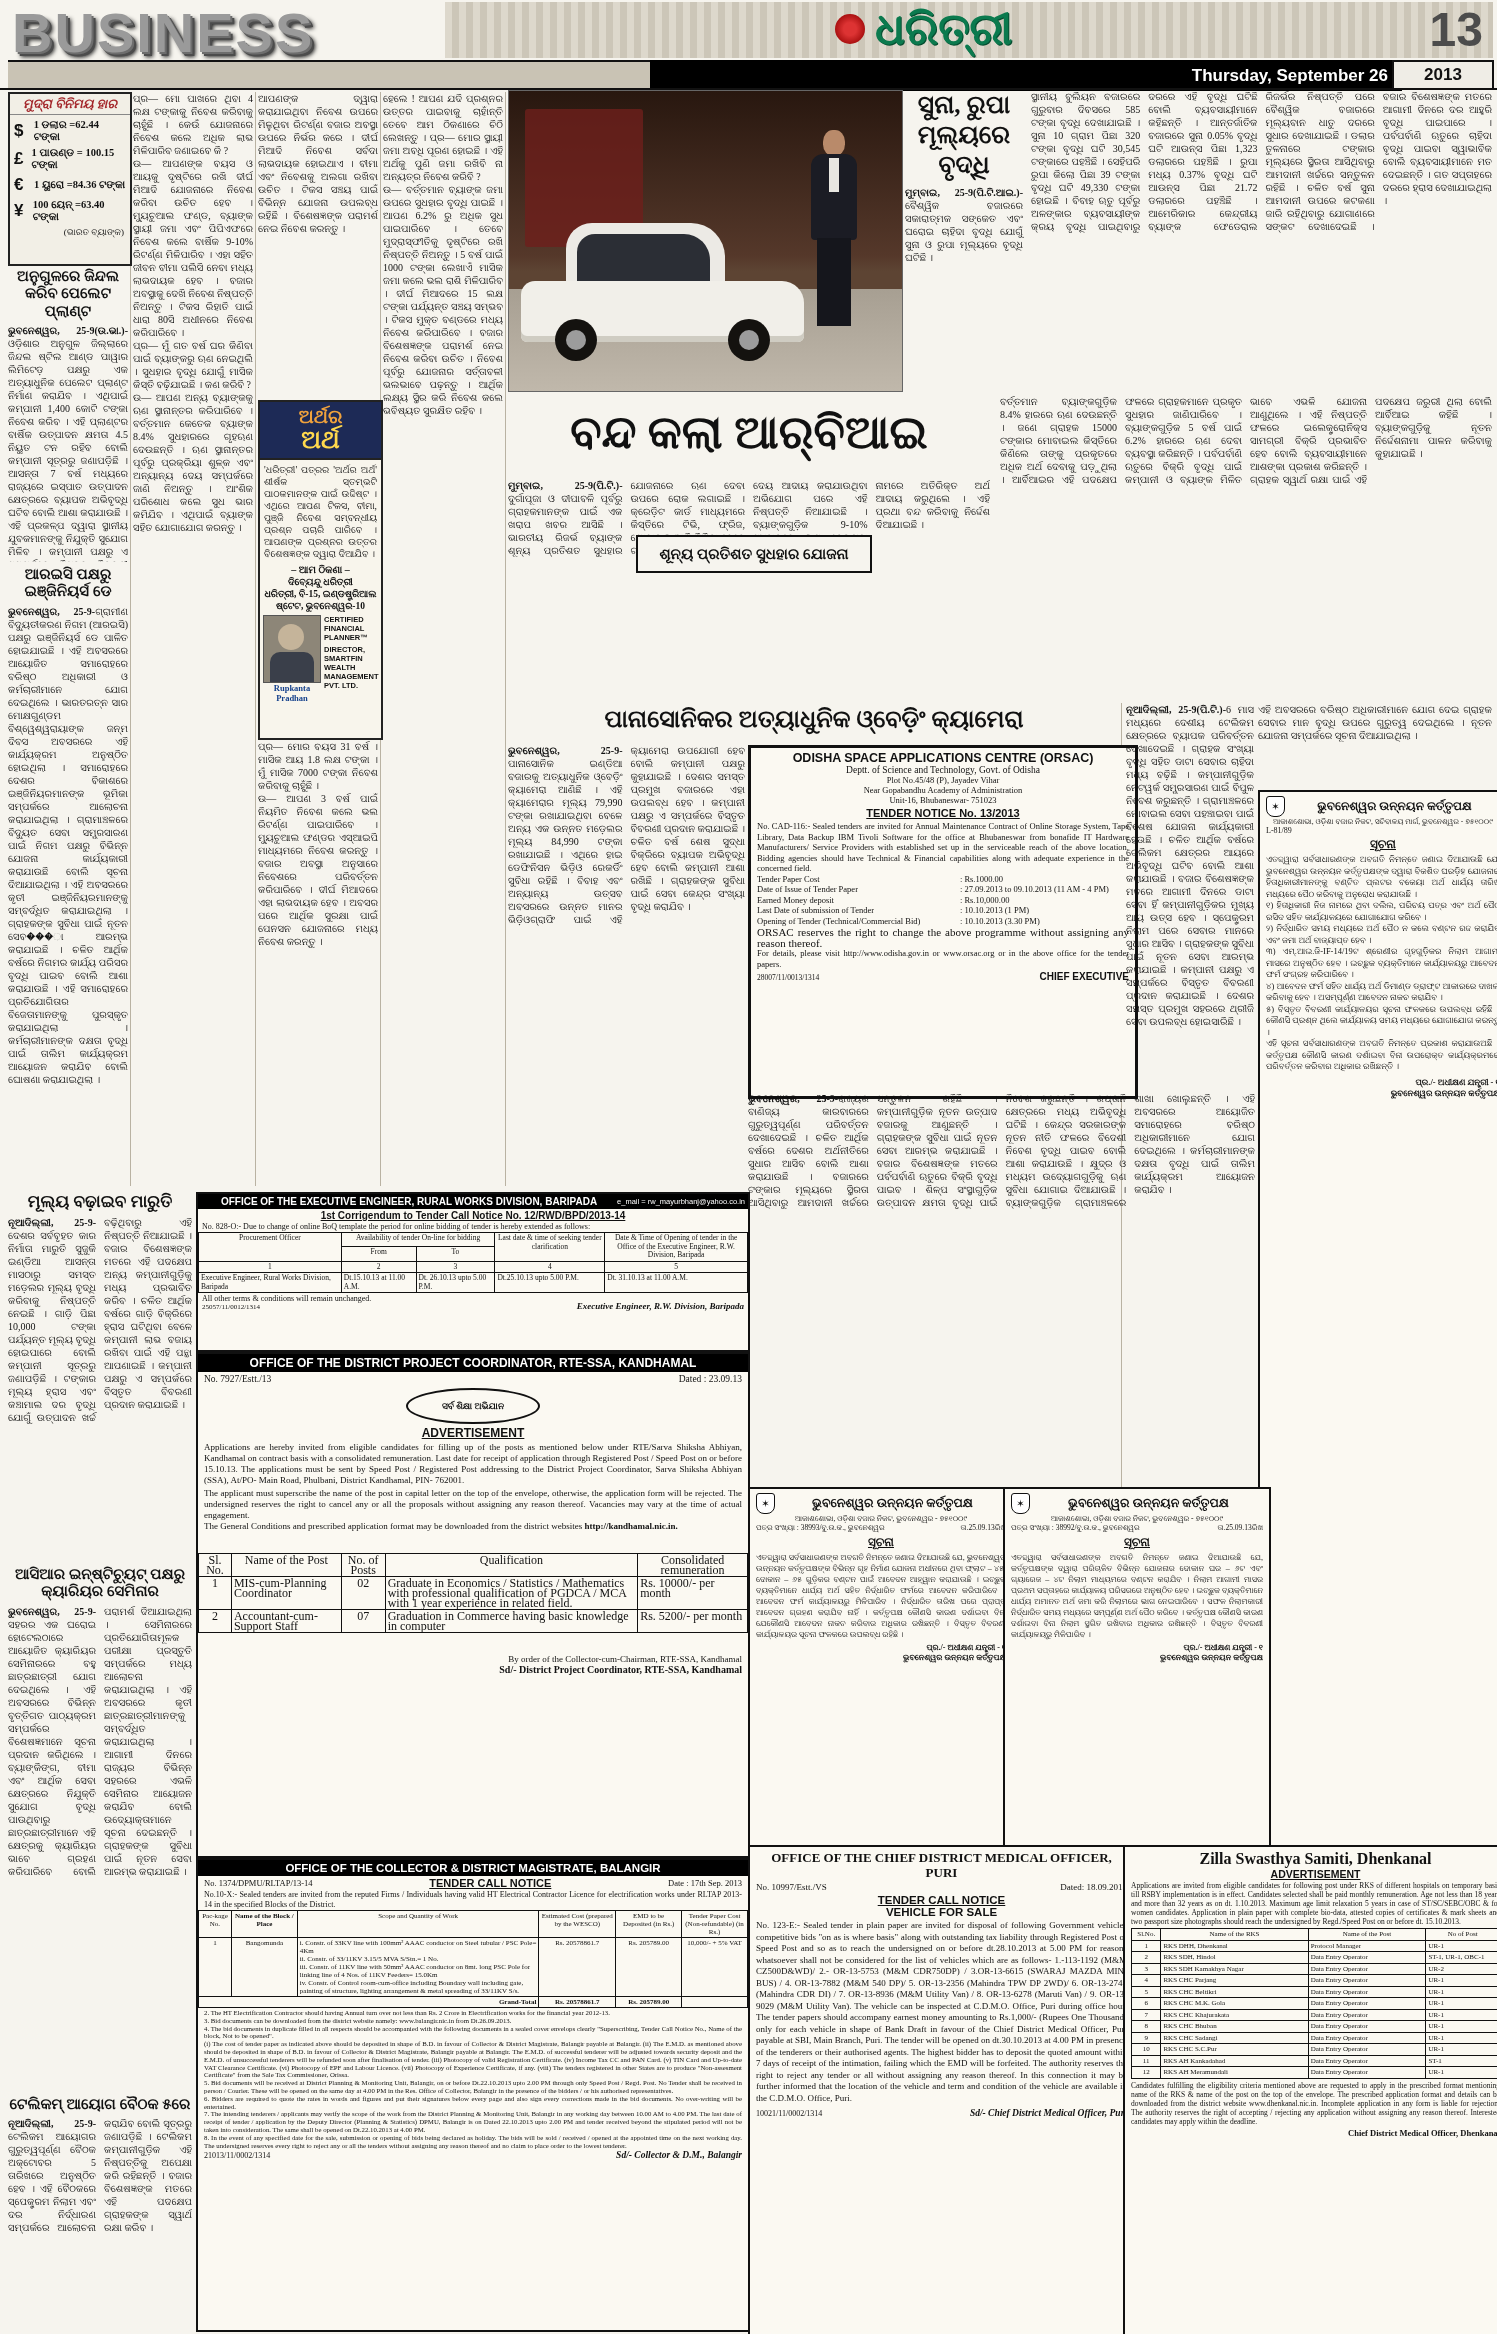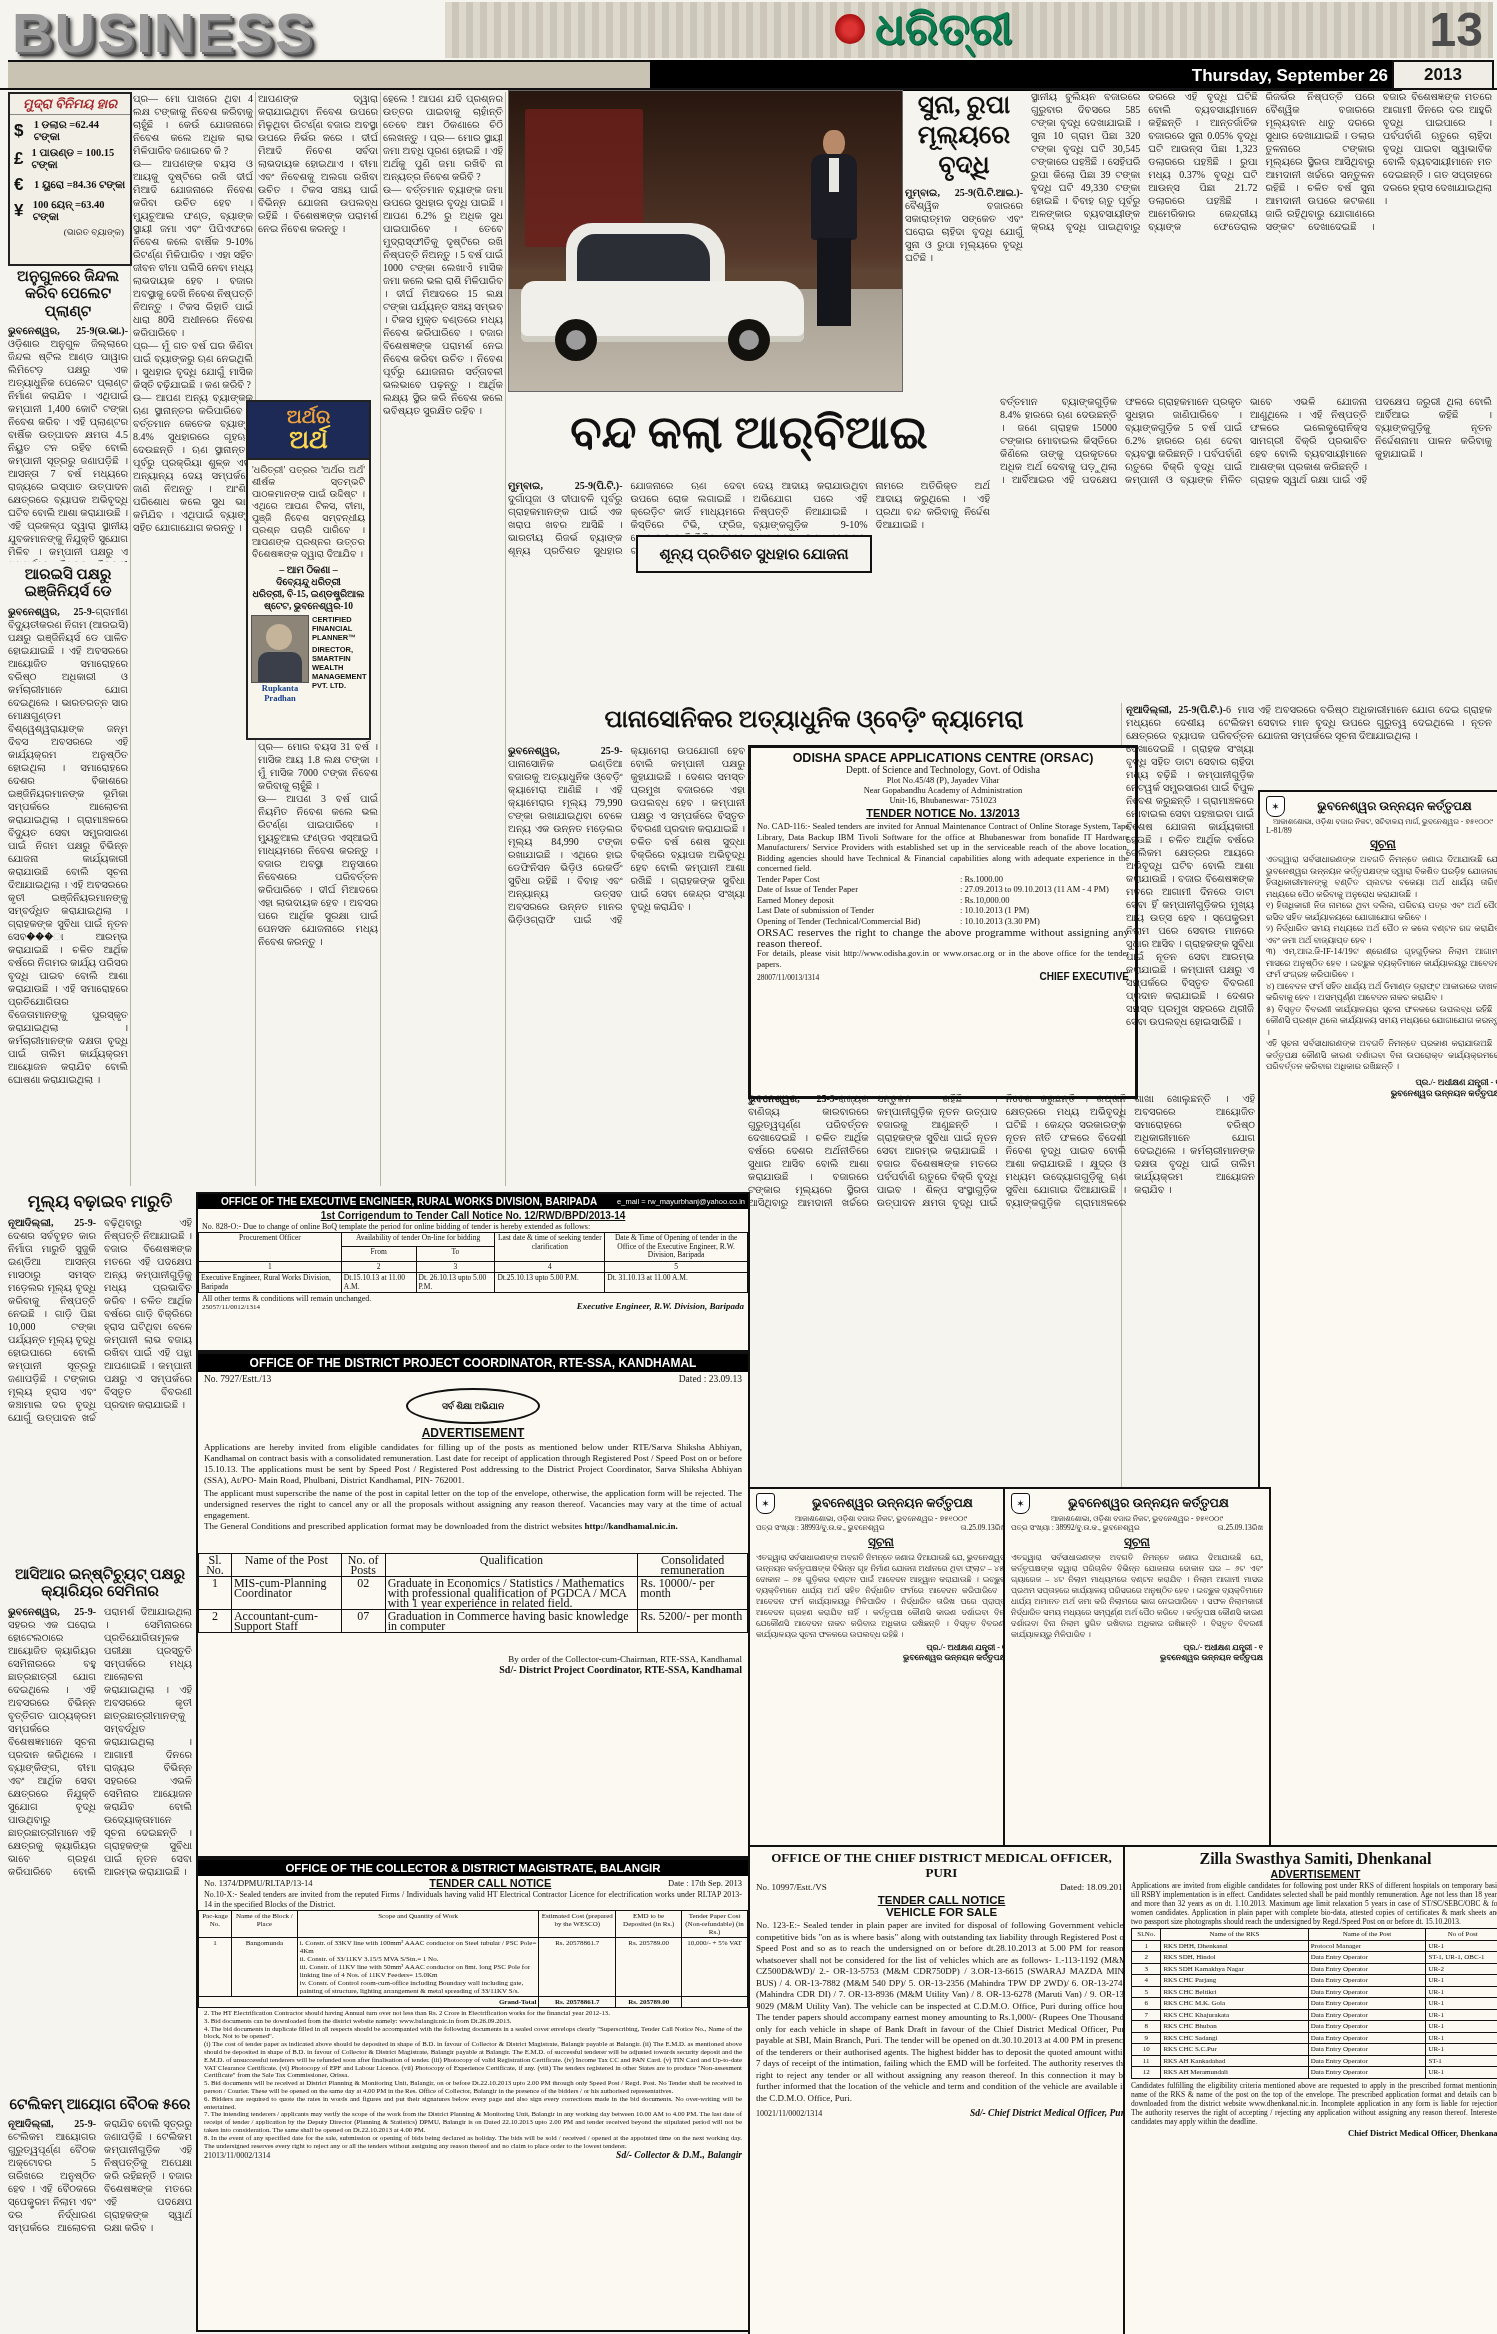--- a/index.html
+++ b/index.html
@@ -155,21 +155,21 @@
   <div class="abs ov body jus pre" style="left:133px;top:92px;width:120px;height:1094px;">ପ୍ର— ମୋ ପାଖରେ ଥିବା 4 ଲକ୍ଷ ଟଙ୍କାକୁ ନିବେଶ କରିବାକୁ ଚାହୁଁଛି । କେଉଁ ଯୋଜନାରେ ନିବେଶ କଲେ ଅଧିକ ଲାଭ ମିଳିପାରିବ ଜଣାଇବେ କି ?
 ଉ— ଆପଣଙ୍କ ବୟସ ଓ ଆୟକୁ ଦୃଷ୍ଟିରେ ରଖି ଦୀର୍ଘ ମିଆଦି ଯୋଜନାରେ ନିବେଶ କରିବା ଉଚିତ ହେବ । ମ୍ୟୁଚୁଆଲ ଫଣ୍ଡ, ବ୍ୟାଙ୍କ ସ୍ଥାୟୀ ଜମା ଏବଂ ପିପିଏଫରେ ନିବେଶ କଲେ ବାର୍ଷିକ 9-10% ରିଟର୍ଣ୍ଣ ମିଳିପାରିବ । ଏହା ସହିତ ଜୀବନ ବୀମା ପଲିସି ନେବା ମଧ୍ୟ ଲାଭଦାୟକ ହେବ । ବଜାର ଅବସ୍ଥାକୁ ଦେଖି ନିବେଶ ନିଷ୍ପତ୍ତି ନିଅନ୍ତୁ । ଟିକସ ରିହାତି ପାଇଁ ଧାରା 80ସି ଅଧୀନରେ ନିବେଶ କରିପାରିବେ ।
 ପ୍ର— ମୁଁ ଗତ ବର୍ଷ ଘର କିଣିବା ପାଇଁ ବ୍ୟାଙ୍କରୁ ଋଣ ନେଇଥିଲି । ସୁଧହାର ବୃଦ୍ଧି ଯୋଗୁଁ ମାସିକ କିସ୍ତି ବଢ଼ିଯାଇଛି । କଣ କରିବି ?
 ଉ— ଆପଣ ଅନ୍ୟ ବ୍ୟାଙ୍କକୁ ଋଣ ସ୍ଥାନାନ୍ତର କରିପାରିବେ । ବର୍ତ୍ତମାନ କେତେକ ବ୍ୟାଙ୍କ 8.4% ସୁଧହାରରେ ଗୃହଋଣ ଦେଉଛନ୍ତି । ଋଣ ସ୍ଥାନାନ୍ତର ପୂର୍ବରୁ ପ୍ରକ୍ରିୟା ଶୁଳ୍କ ଏବଂ ଅନ୍ୟାନ୍ୟ ଦେୟ ସମ୍ପର୍କରେ ଜାଣି ନିଅନ୍ତୁ । ଆଂଶିକ ପରିଶୋଧ କଲେ ସୁଧ ଭାର କମିଯିବ । ଏଥିପାଇଁ ବ୍ୟାଙ୍କ ସହିତ ଯୋଗାଯୋଗ କରନ୍ତୁ ।</div>
   <div class="abs ov body jus" style="left:258px;top:92px;width:120px;height:304px;">ଆପଣଙ୍କ ଦ୍ୱାରା କରାଯାଇଥିବା ନିବେଶ ଉପରେ ମିଳୁଥିବା ରିଟର୍ଣ୍ଣ ବଜାର ଅବସ୍ଥା ଉପରେ ନିର୍ଭର କରେ । ଦୀର୍ଘ ମିଆଦି ନିବେଶ ସର୍ବଦା ଲାଭଦାୟକ ହୋଇଥାଏ । ବୀମା ଏବଂ ନିବେଶକୁ ଅଲଗା ରଖିବା ଉଚିତ । ଟିକସ ସଞ୍ଚୟ ପାଇଁ ବିଭିନ୍ନ ଯୋଜନା ଉପଲବ୍ଧ ରହିଛି । ବିଶେଷଜ୍ଞଙ୍କ ପରାମର୍ଶ ନେଇ ନିବେଶ କରନ୍ତୁ ।</div>
   <div class="abs ov body jus pre" style="left:258px;top:740px;width:120px;height:446px;">ପ୍ର— ମୋର ବୟସ 31 ବର୍ଷ । ମାସିକ ଆୟ 1.8 ଲକ୍ଷ ଟଙ୍କା । ମୁଁ ମାସିକ 7000 ଟଙ୍କା ନିବେଶ କରିବାକୁ ଚାହୁଁଛି ।
 ଉ— ଆପଣ 3 ବର୍ଷ ପାଇଁ ନିୟମିତ ନିବେଶ କଲେ ଭଲ ରିଟର୍ଣ୍ଣ ପାଇପାରିବେ । ମ୍ୟୁଚୁଆଲ ଫଣ୍ଡର ଏସ୍ଆଇପି ମାଧ୍ୟମରେ ନିବେଶ କରନ୍ତୁ । ବଜାର ଅବସ୍ଥା ଅନୁସାରେ ନିବେଶରେ ପରିବର୍ତ୍ତନ କରିପାରିବେ । ଦୀର୍ଘ ମିଆଦରେ ଏହା ଲାଭଦାୟକ ହେବ । ଅବସର ପରେ ଆର୍ଥିକ ସୁରକ୍ଷା ପାଇଁ ପେନସନ ଯୋଜନାରେ ମଧ୍ୟ ନିବେଶ କରନ୍ତୁ ।</div>
   <div class="abs ov body jus pre" style="left:383px;top:92px;width:120px;height:1094px;">ହେଲେ ! ଆପଣ ଯଦି ପ୍ରଶ୍ନର ଉତ୍ତର ପାଇବାକୁ ଚାହାଁନ୍ତି ତେବେ ଆମ ଠିକଣାରେ ଚିଠି ଲେଖନ୍ତୁ । ପ୍ର— ମୋର ସ୍ଥାୟୀ ଜମା ଅବଧି ପୂରଣ ହୋଇଛି । ଏହି ଅର୍ଥକୁ ପୁଣି ଜମା ରଖିବି ନା ଅନ୍ୟତ୍ର ନିବେଶ କରିବି ?
 ଉ— ବର୍ତ୍ତମାନ ବ୍ୟାଙ୍କ ଜମା ଉପରେ ସୁଧହାର ବୃଦ୍ଧି ପାଇଛି । ଆପଣ 6.2% ରୁ ଅଧିକ ସୁଧ ପାଇପାରିବେ । ତେବେ ମୁଦ୍ରାସ୍ଫୀତିକୁ ଦୃଷ୍ଟିରେ ରଖି ନିଷ୍ପତ୍ତି ନିଅନ୍ତୁ । 5 ବର୍ଷ ପାଇଁ 1000 ଟଙ୍କା ଲେଖାଏଁ ମାସିକ ଜମା କଲେ ଭଲ ରାଶି ମିଳିପାରିବ । ଦୀର୍ଘ ମିଆଦରେ 15 ଲକ୍ଷ ଟଙ୍କା ପର୍ଯ୍ୟନ୍ତ ସଞ୍ଚୟ ସମ୍ଭବ । ଟିକସ ମୁକ୍ତ ବଣ୍ଡରେ ମଧ୍ୟ ନିବେଶ କରିପାରିବେ । ବଜାର ବିଶେଷଜ୍ଞଙ୍କ ପରାମର୍ଶ ନେଇ ନିବେଶ କରିବା ଉଚିତ । ନିବେଶ ପୂର୍ବରୁ ଯୋଜନାର ସର୍ତ୍ତାବଳୀ ଭଲଭାବେ ପଢ଼ନ୍ତୁ । ଆର୍ଥିକ ଲକ୍ଷ୍ୟ ସ୍ଥିର କରି ନିବେଶ କଲେ ଭବିଷ୍ୟତ ସୁରକ୍ଷିତ ରହିବ ।</div>
 
-  <div class="abs feat ov" style="left:246px;top:400px;width:121px;height:336px;">
+  <div class="abs feat ov" style="left:258px;top:400px;width:121px;height:336px;">
     <div class="feat-head">
       <span class="t1">ଅର୍ଥର</span>
       <span class="t2">ଅର୍ଥ</span>
     </div>
     <div class="feat-quote jus">'ଧରିତ୍ରୀ' ପତ୍ରର 'ଅର୍ଥର ଅର୍ଥ' ଶୀର୍ଷକ ସ୍ତମ୍ଭଟି ପାଠକମାନଙ୍କ ପାଇଁ ଉଦ୍ଦିଷ୍ଟ । ଏଥିରେ ଆପଣ ଟିକସ, ବୀମା, ପୁଞ୍ଜି ନିବେଶ ସମ୍ବନ୍ଧୀୟ ପ୍ରଶ୍ନ ପଚାରି ପାରିବେ । ଆପଣଙ୍କ ପ୍ରଶ୍ନର ଉତ୍ତର ବିଶେଷଜ୍ଞଙ୍କ ଦ୍ୱାରା ଦିଆଯିବ ।</div>
     <div class="feat-addr-l">– ଆମ ଠିକଣା –</div>
     <div class="feat-addr pre">ଦିବ୍ୟେନ୍ଦୁ ଧରିତ୍ରୀ
 ଧରିତ୍ରୀ, ବି-15, ଇଣ୍ଡଷ୍ଟ୍ରିଆଲ
 ଷ୍ଟେଟ, ଭୁବନେଶ୍ୱର-10</div>
     <div style="display:flex;gap:3px;padding:3px;">
@@ -413,21 +413,21 @@
     <div style="display:flex;justify-content:space-between;align-items:center;padding:1px 6px;">
       <span style="font-size:8.5px;">No. 1374/DPMU/RLTAP/13-14</span>
       <span class="b u nt" style="font-size:11px;">TENDER CALL NOTICE</span>
       <span style="font-size:8.5px;">Date : 17th Sep. 2013</span>
     </div>
     <div class="jus" style="font-size:8px;line-height:9.5px;padding:0 6px;">No.10-X:- Sealed tenders are invited from the reputed Firms / Individuals having valid HT Electrical Contractor Licence for electrification works under RLTAP 2013-14 in the specified Blocks of the District.</div>
     <table style="font-size:7px;line-height:8px;margin-top:1px;">
       <tbody>
           <tr>
         <th style="width:6%;text-align:center;">Pac-kage No.</th>
-        <th style="width:12%;text-align:center;">Name of the Block / Place</th>
+        <th style="width:12%;text-align:center;font-weight:bold;">Name of the Block / Place</th>
         <th style="width:44%;text-align:center;">Scope and Quantity of Work</th>
         <th style="width:14%;text-align:center;">Estimated Cost (prepared by the WESCO)</th>
         <th style="width:12%;text-align:center;">EMD to be Deposited (in Rs.)</th>
         <th style="width:12%;text-align:center;">Tender Paper Cost (Non-refundable) (in Rs.)</th>
       </tr>
       <tr>
         <td class="ctr">1</td>
         <td class="ctr">Bangomunda</td>
         <td class="pre">i. Constr. of 33KV line with 100mm² AAAC conductor on Steel tubular / PSC Pole= 4Km
 ii. Constr. of 33/11KV 3.15/5 MVA S/Stn.= 1 No.

